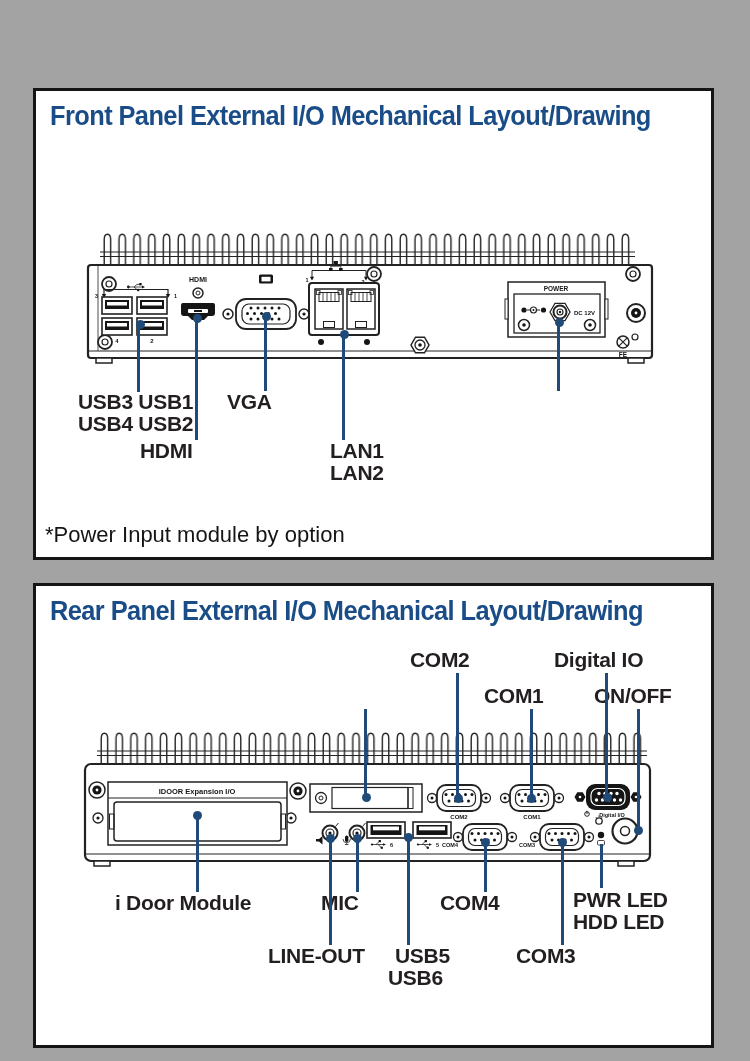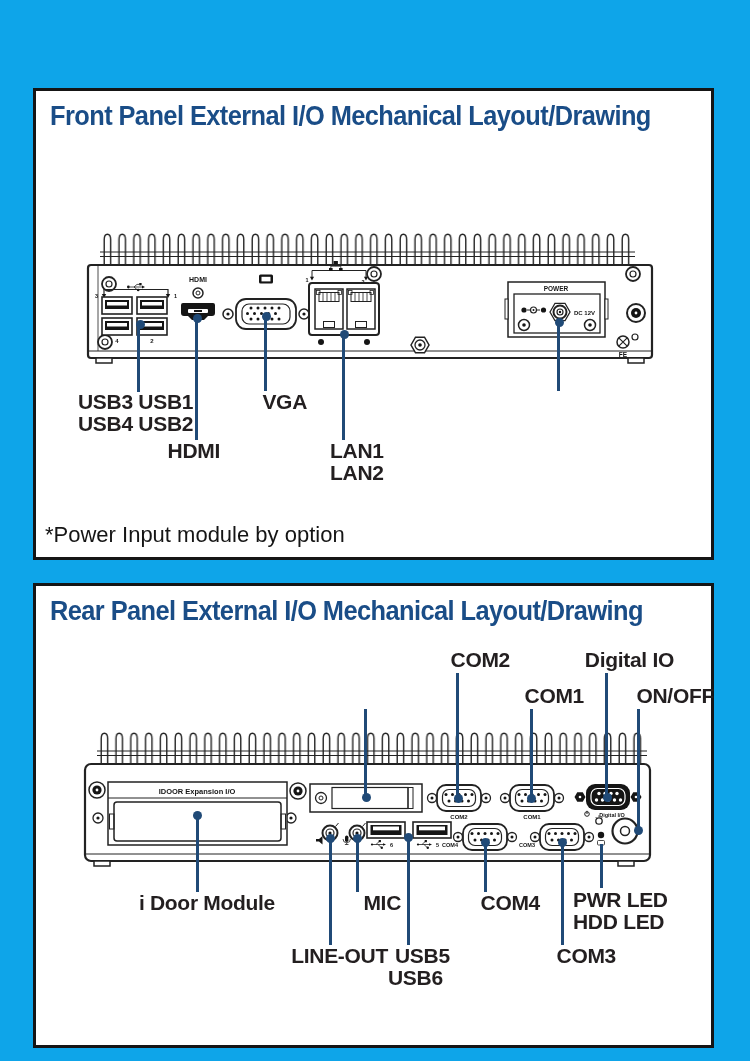--- a/index.html
+++ b/index.html
@@ -1,25 +1,25 @@
 <!DOCTYPE html>
 <html><head>
 <meta charset="utf-8">
 <style>
   html,body{margin:0;padding:0;background:#fff;}
-  #page{position:relative;width:750px;height:1061px;background:#0ea5e9;overflow:hidden;
+  #page{position:relative;width:750px;height:1061px;background:#a3a3a3;overflow:hidden;
         font-family:"Liberation Sans","DejaVu Sans",sans-serif;}
   .panel-box{position:absolute;left:33px;width:681px;border:3px solid #151515;background:#fff;box-sizing:border-box;z-index:0;}
   #front-box{top:88px;height:472px;}
   #rear-box{top:583px;height:465px;}
   .sec-title{position:absolute;font-weight:bold;font-size:27px;line-height:30px;color:#1a4d87;
              letter-spacing:-0.6px;white-space:nowrap;transform:scaleX(0.94);transform-origin:left top;z-index:3;}
   .lbl{position:absolute;font-weight:bold;font-size:21px;line-height:22px;color:#231f20;
        letter-spacing:-0.3px;white-space:nowrap;z-index:4;}
-  .lbl.c{text-align:right;}
+  .lbl.c{text-align:left;}
   .note{position:absolute;font-size:22px;line-height:24px;color:#151515;z-index:3;}
   .vline{position:absolute;width:3px;background:#204a77;z-index:5;}
   .ldot{position:absolute;width:9px;height:9px;border-radius:50%;background:#204a77;z-index:6;}
   svg.drawing{position:absolute;z-index:2;}
   
   .body{fill:#fff;stroke:#222;stroke-width:2.2;}
   .c10{fill:#fff;stroke:#222;stroke-width:1;}
   .c12{fill:none;stroke:#222;stroke-width:1.2;}
   .c13{fill:#fff;stroke:#222;stroke-width:1.3;}
   .c15{fill:#fff;stroke:#222;stroke-width:1.5;}

